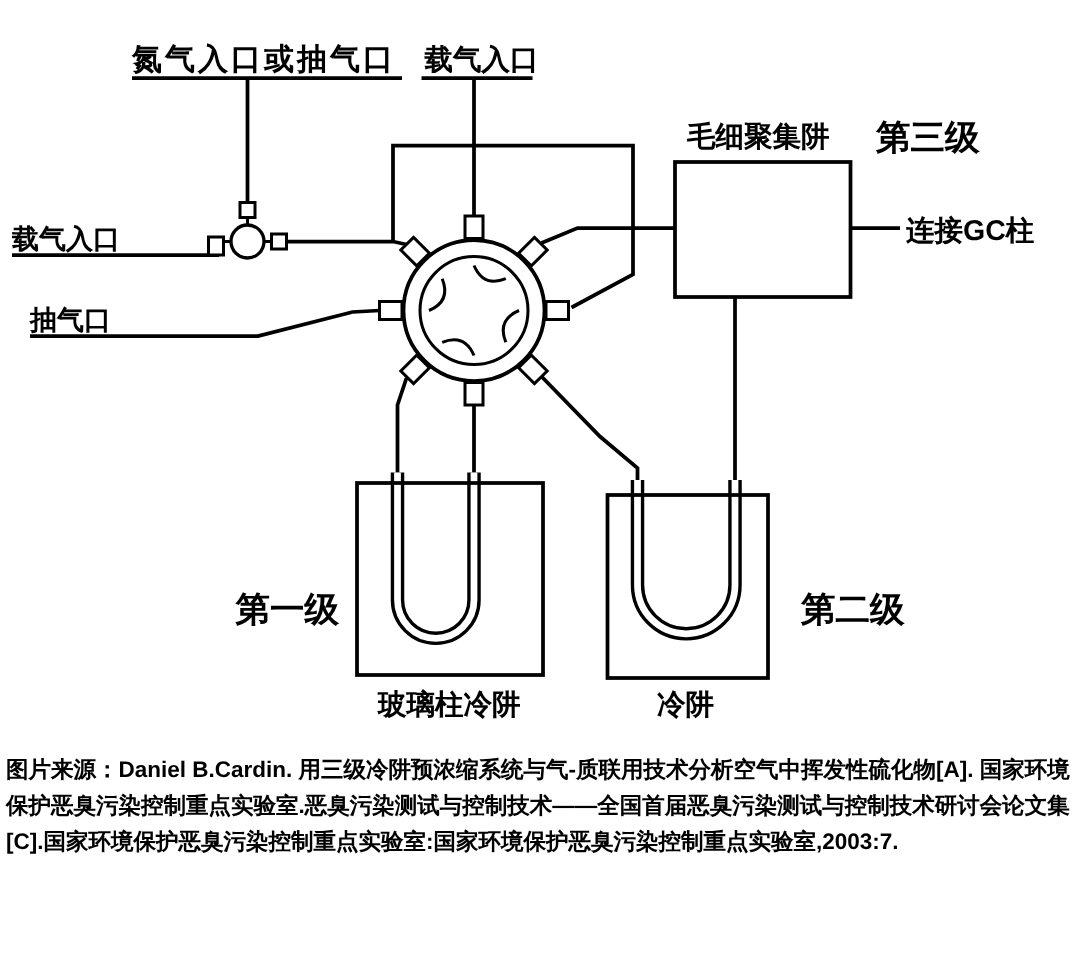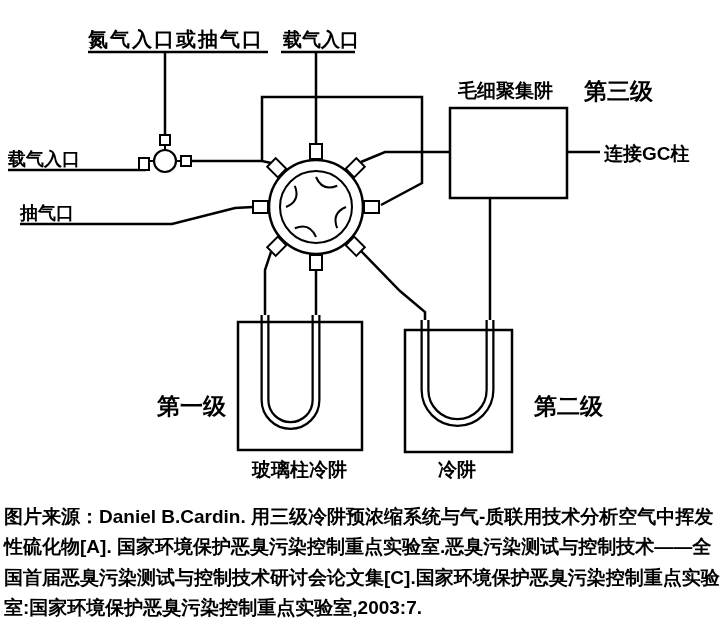--- a/index.html
+++ b/index.html
@@ -7,21 +7,21 @@
   svg text{font-family:"Liberation Sans","DejaVu Sans",sans-serif;font-weight:bold;fill:#000;}
   .tube{fill:none;stroke:#000;stroke-width:2.5;stroke-linejoin:miter;}
   .tube-thin{fill:none;stroke:#000;stroke-width:2;}
   .tube-outer{fill:none;stroke:#000;stroke-width:9;}
   .tube-inner{fill:none;stroke:#fff;stroke-width:4.5;}
   .boxline{fill:none;stroke:#000;stroke-width:2.5;}
   .boxfill{fill:#fff;stroke:#000;stroke-width:2.5;}
   .port{fill:#fff;stroke:#000;stroke-width:2;}
   #caption{box-sizing:border-box;width:726px;padding:10px 6px 0 4px;
     font-family:"Liberation Sans","DejaVu Sans",sans-serif;font-weight:700;
-    font-size:19px;line-height:1.6;color:#000;}
+    font-size:15px;line-height:1.6;color:#000;}
 </style>
 </head>
 <body>
 
 <svg width="726" height="492" viewBox="0 0 726 492" xmlns="http://www.w3.org/2000/svg">
 
   <g>
 
     <path class="tube" d="M88,52 H268 M165,52 V135"></path>
 

